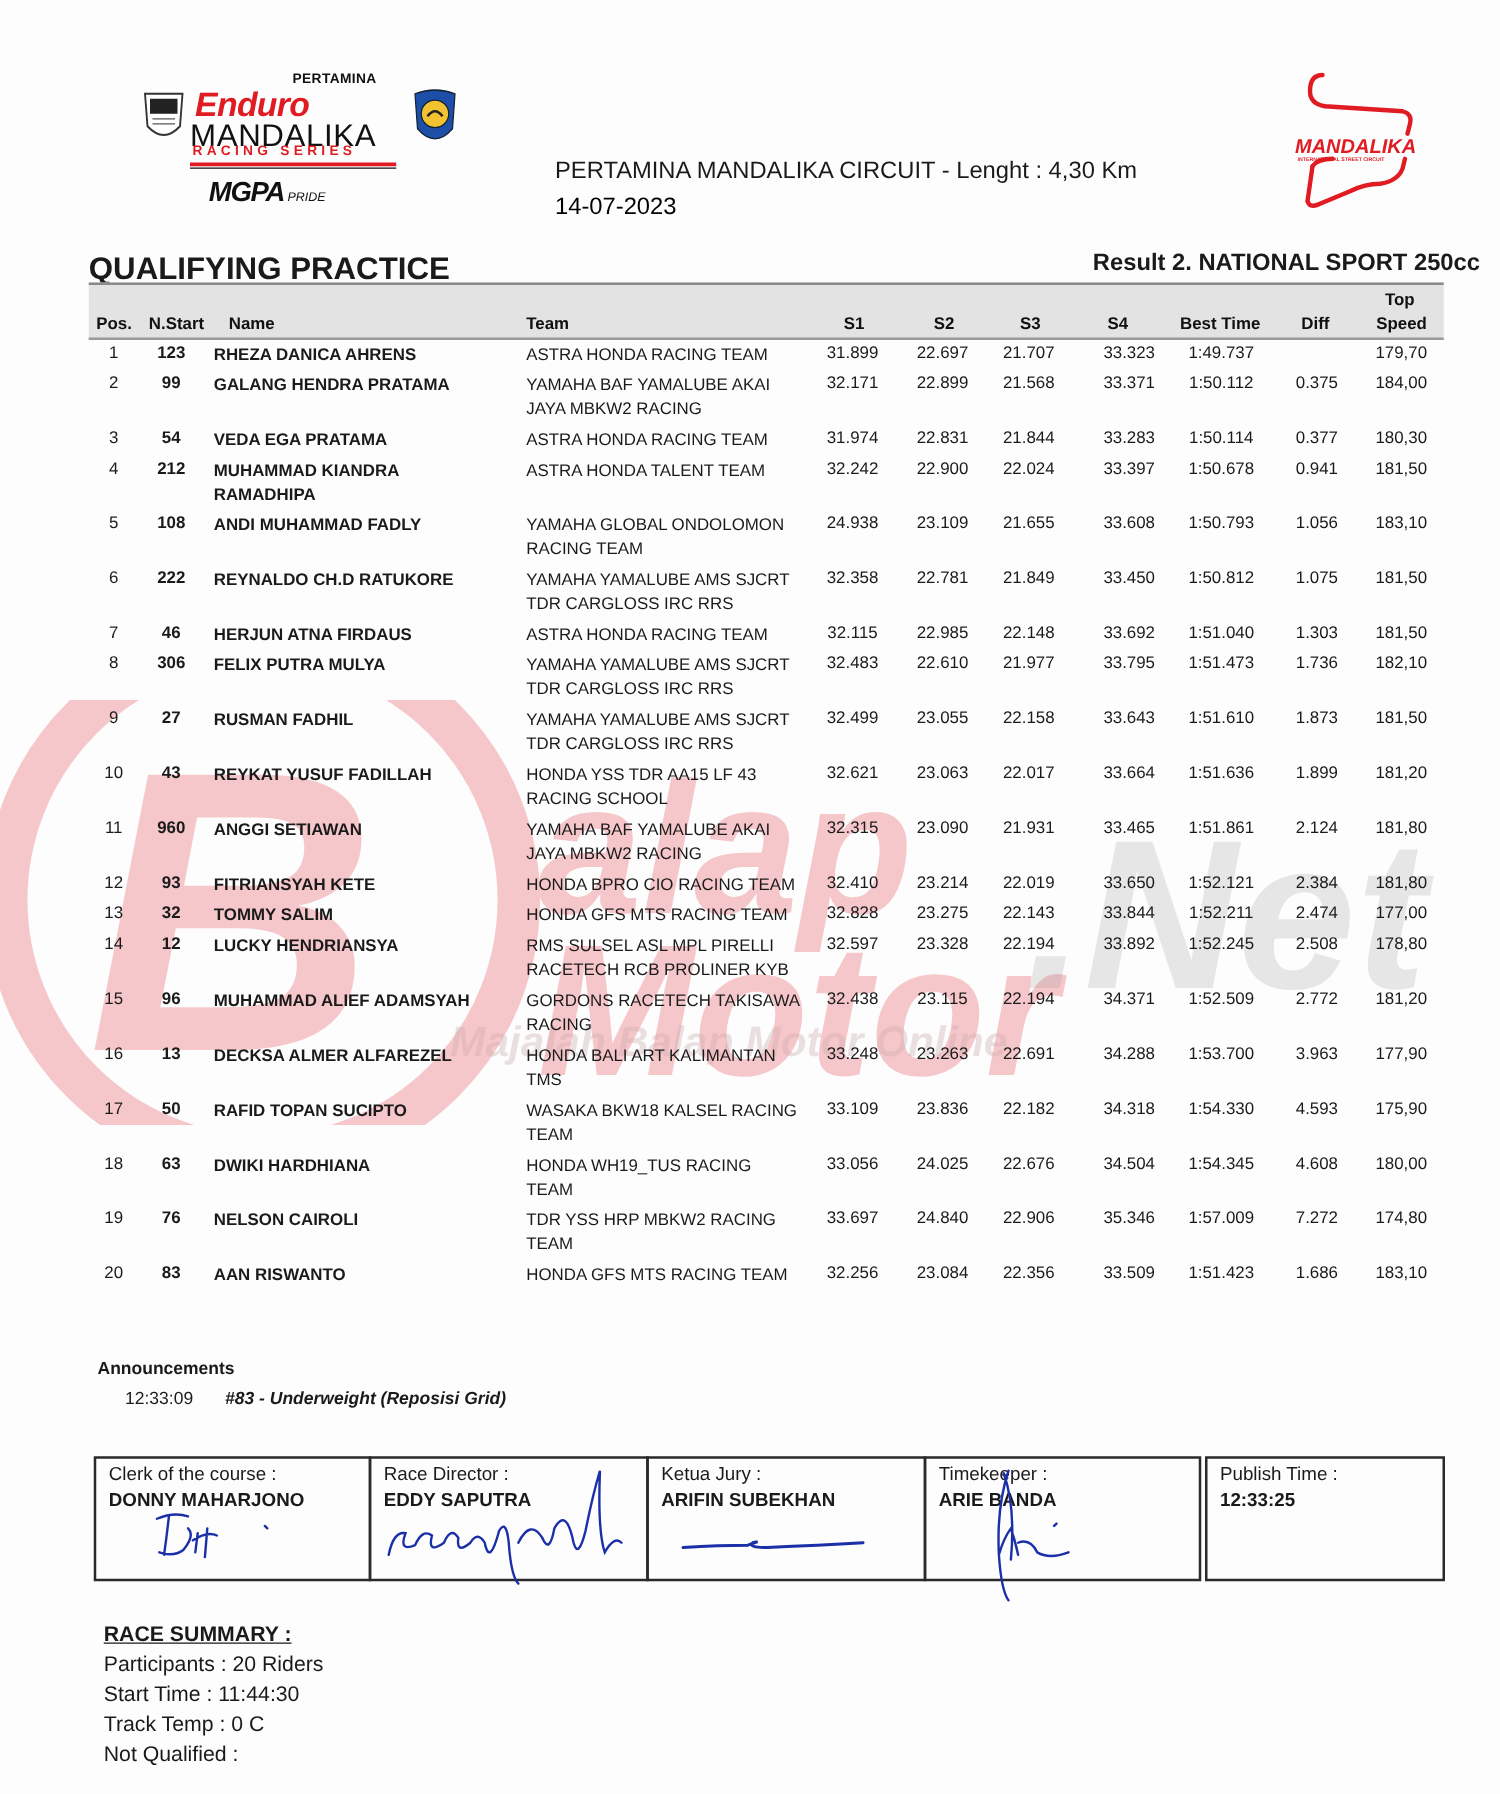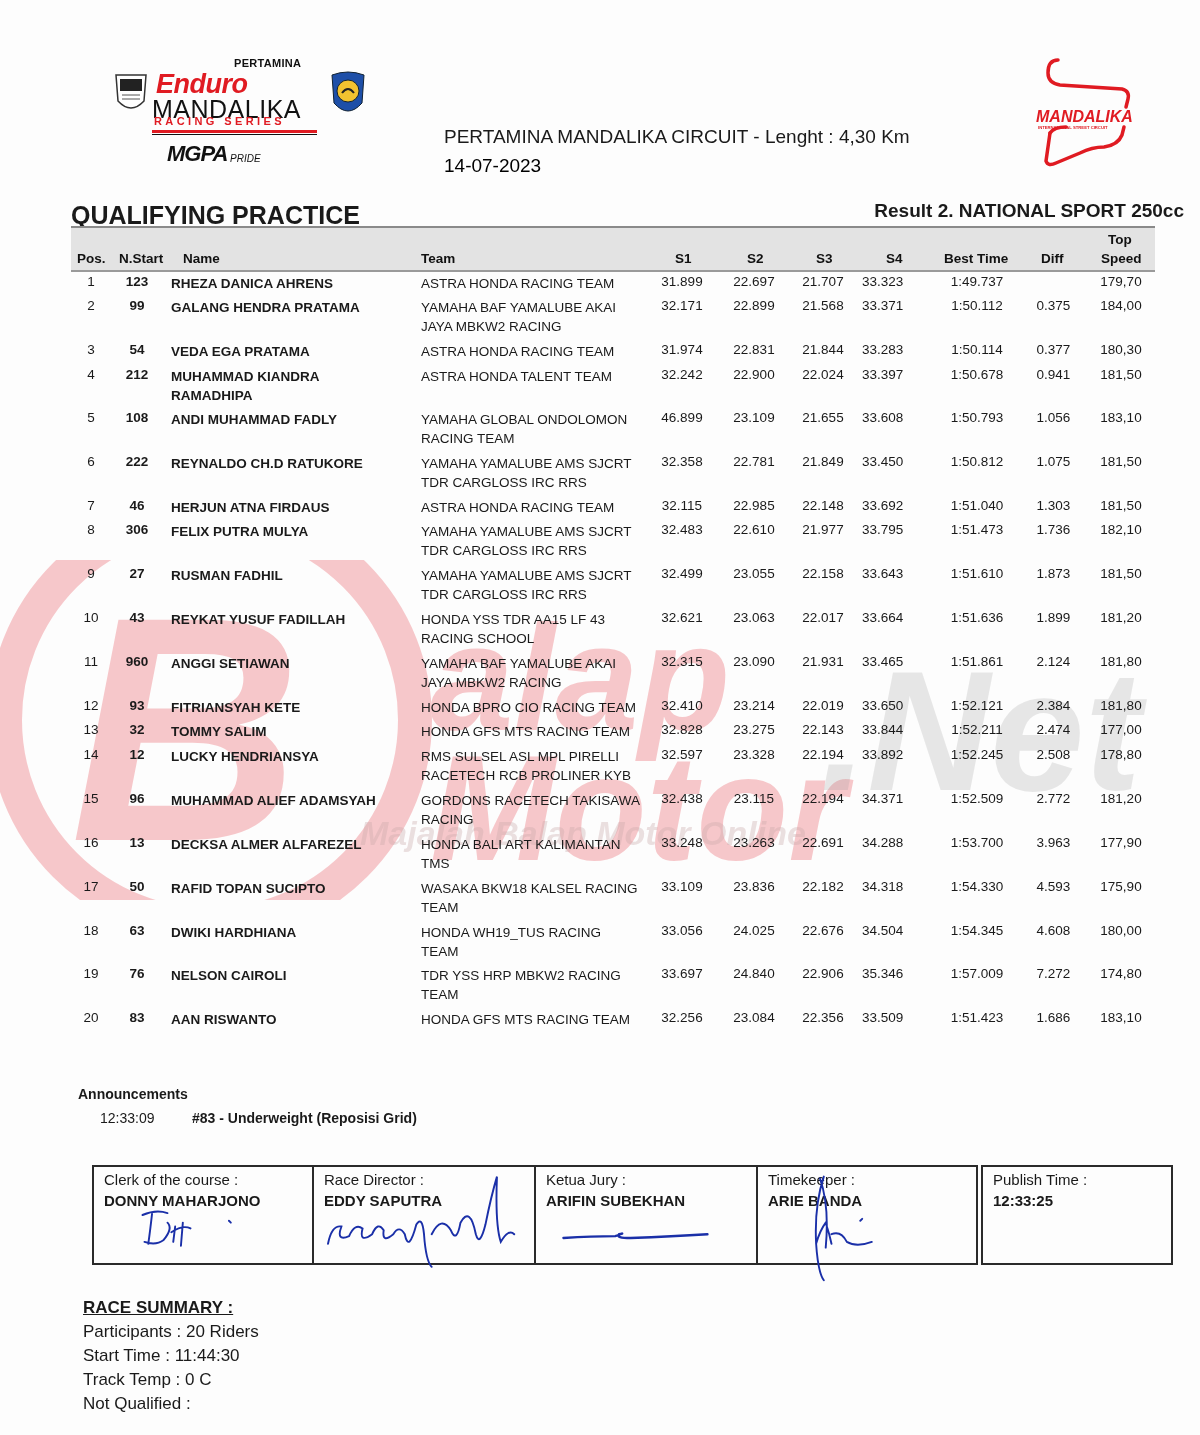--- a/index.html
+++ b/index.html
@@ -35,32 +35,32 @@
   .row { position: absolute; left: 71px; width: 1084px; font-size: 13.5px; }
   .cell { position: absolute; top: 0; white-space: nowrap; }
   .cell.team { line-height: 19px; }
   .c-pos { left: 0; width: 40px; text-align: center; }
   .c-num { left: 46px; width: 40px; text-align: center; font-weight: bold; }
   .c-name { left: 100px; font-weight: bold; line-height: 19px; }
   .c-team { left: 350px; }
   .c-s1 { left: 580px; width: 62px; text-align: center; }
   .c-s2 { left: 652px; width: 62px; text-align: center; }
   .c-s3 { left: 721px; width: 62px; text-align: center; }
-  .c-s4 { left: 791px; width: 62px; text-align: left; }
+  .c-s4 { left: 791px; width: 62px; text-align: right; }
   .c-best { left: 866px; width: 80px; text-align: center; }
   .c-diff { left: 950px; width: 65px; text-align: center; }
   .c-speed { left: 1020px; width: 60px; text-align: center; }
 
   
   .ann-title { position: absolute; left: 78px; top: 1086px; font-weight: bold; font-size: 14px; }
   .ann-time { position: absolute; left: 100px; top: 1110px; font-size: 14px; }
-  .ann-text { position: absolute; left: 192px; top: 1110px; font-size: 14px; font-weight: bold; }
+  .ann-text { position: absolute; left: 180px; top: 1110px; font-size: 14px; font-weight: bold; font-style: italic; }
 
   
-  .sig-box { position: absolute; top: 1165px; height: 100px; border: 2px solid #2a2a2a; box-sizing: border-box; margin-left: 17px; }
+  .sig-box { position: absolute; top: 1165px; height: 100px; border: 2px solid #2a2a2a; box-sizing: border-box; }
   .sig-label { position: absolute; left: 10px; top: 4px; font-size: 15px; }
   .sig-name { position: absolute; left: 10px; top: 25px; font-size: 15px; font-weight: bold; }
   .sig-ink { position: absolute; left: 0; top: 0; width: 100%; height: 100%; overflow: visible; }
 
   
   .summary-title { position: absolute; left: 83px; top: 1298px; font-weight: bold; font-size: 17px; text-decoration: underline; }
   .summary-line { position: absolute; left: 83px; font-size: 17px; }
 </style>
 </head>
 <body>
@@ -202,21 +202,21 @@
       <div class="row" style="top: 410px;">
         <span class="cell c-pos">5</span>
         <span class="cell c-num">108</span>
         <span class="cell c-name">
           <div>ANDI MUHAMMAD FADLY</div>
         </span>
         <span class="cell c-team team">
           <div>YAMAHA GLOBAL ONDOLOMON</div>
           <div>RACING TEAM</div>
         </span>
-        <span class="cell c-s1">46.899</span>
+        <span class="cell c-s1">24.938</span>
         <span class="cell c-s2">23.109</span>
         <span class="cell c-s3">21.655</span>
         <span class="cell c-s4">33.608</span>
         <span class="cell c-best">1:50.793</span>
         <span class="cell c-diff">1.056</span>
         <span class="cell c-speed">183,10</span>
       </div>
       <div class="row" style="top: 454px;">
         <span class="cell c-pos">6</span>
         <span class="cell c-num">222</span>

